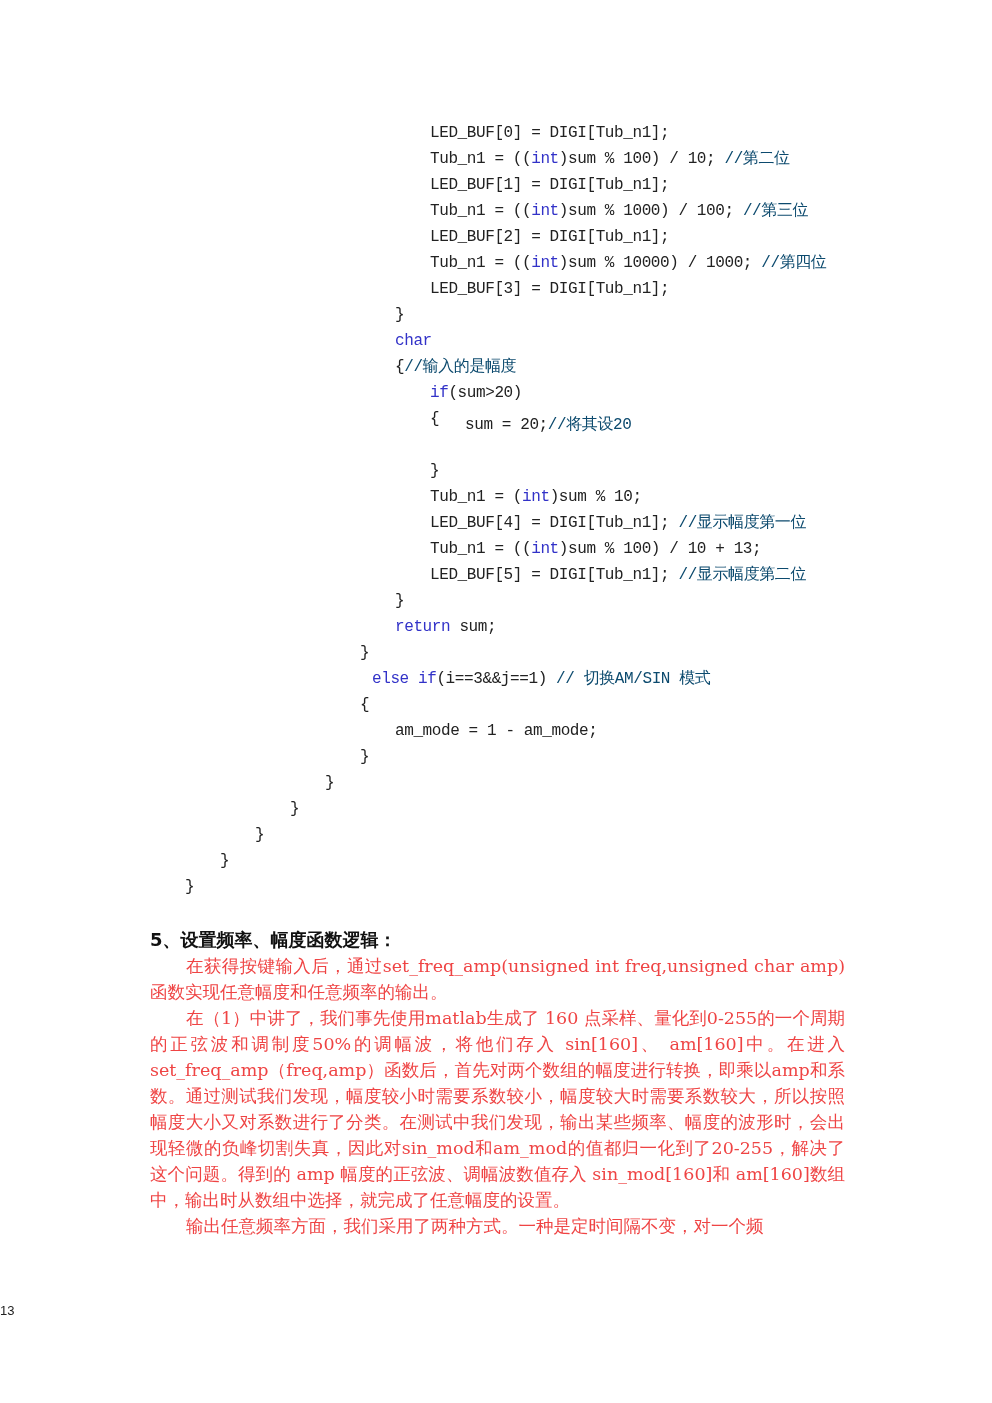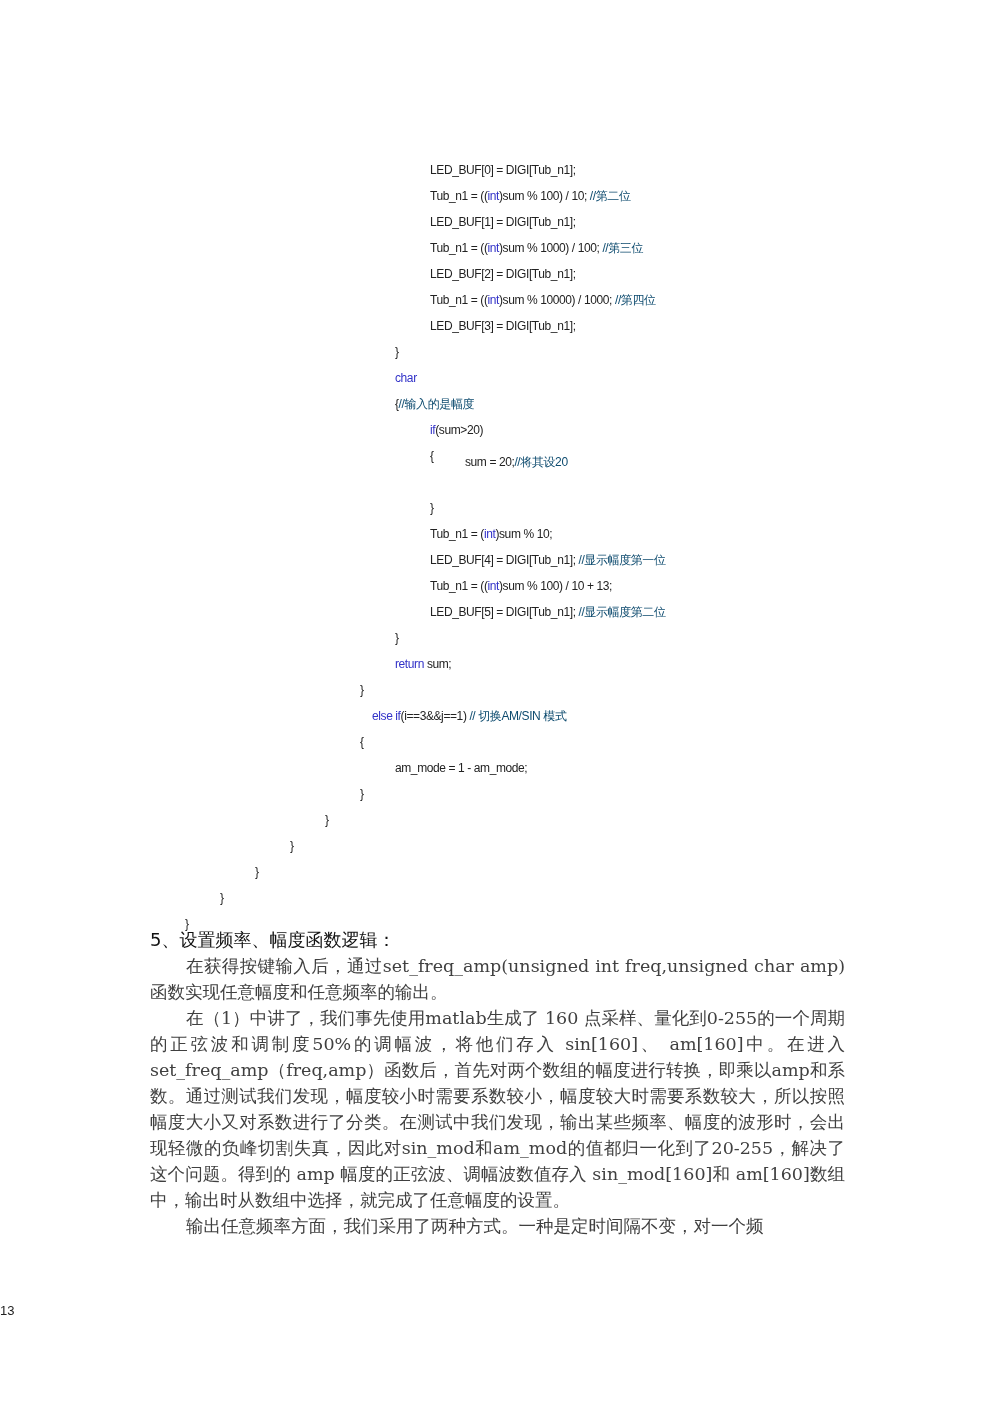--- a/index.html
+++ b/index.html
@@ -1,32 +1,31 @@
 <!DOCTYPE html>
 <html><head>
 <meta charset="utf-8">
 <style>
   html, body { margin:0; padding:0; background:#ffffff; }
   body { width:992px; height:1403px; position:relative; overflow:hidden; }
   .page { position:absolute; left:0; top:0; width:992px; height:1403px; background:#fff; }
   .code-line {
     position:absolute; height:26px; line-height:26px; white-space:pre;
-    font-family:Liberation Sans, sans-serif; font-size:12px; color:#222;
+    font-family:Liberation Mono, monospace; font-size:16px; color:#222;
     letter-spacing:-0.4px;
-    margin-top:37px;
   }
   .kw { color:#3232c8; }
   .cm { color:#0c4a6e; }
   .heading {
     position:absolute; left:150px; top:927px; font-family:"DejaVu Sans",sans-serif;
-    font-weight:normal; font-size:18px; color:#111; line-height:26px;
+    font-weight:bold; font-size:18px; color:#111; line-height:26px;
   }
   .para {
     position:absolute; left:150px; width:695px; font-family:"DejaVu Serif",serif;
-    font-size:17.5px; line-height:26px; color:#404040; text-align:justify;
+    font-size:17.5px; line-height:26px; color:#ef4444; text-align:justify;
   }
   .para p { margin:0; text-indent:36px; }
   .page-number {
     position:absolute; left:0; width:992px; top:1303px; text-align:left;
     font-family:"Liberation Sans",sans-serif; font-size:13px; color:#222;
   }
 </style>
 </head>
 <body>
 

